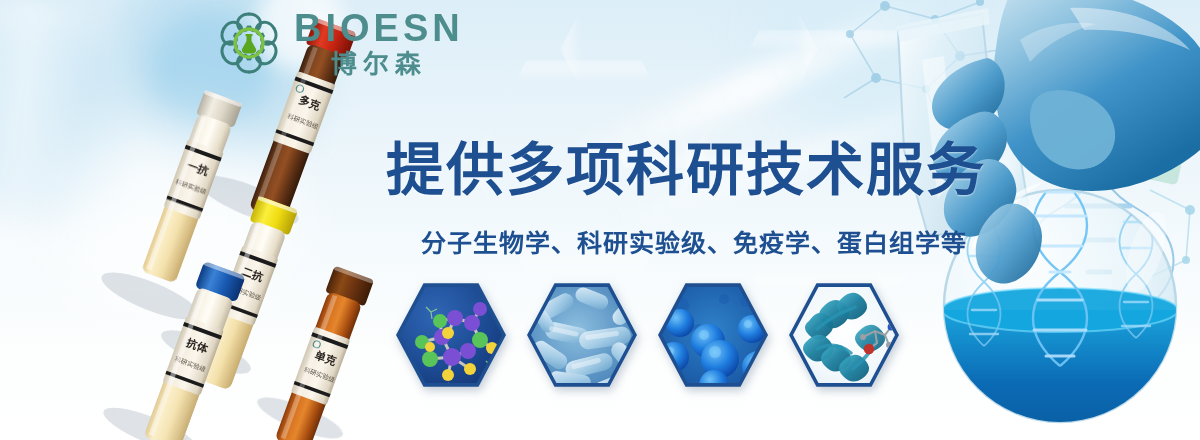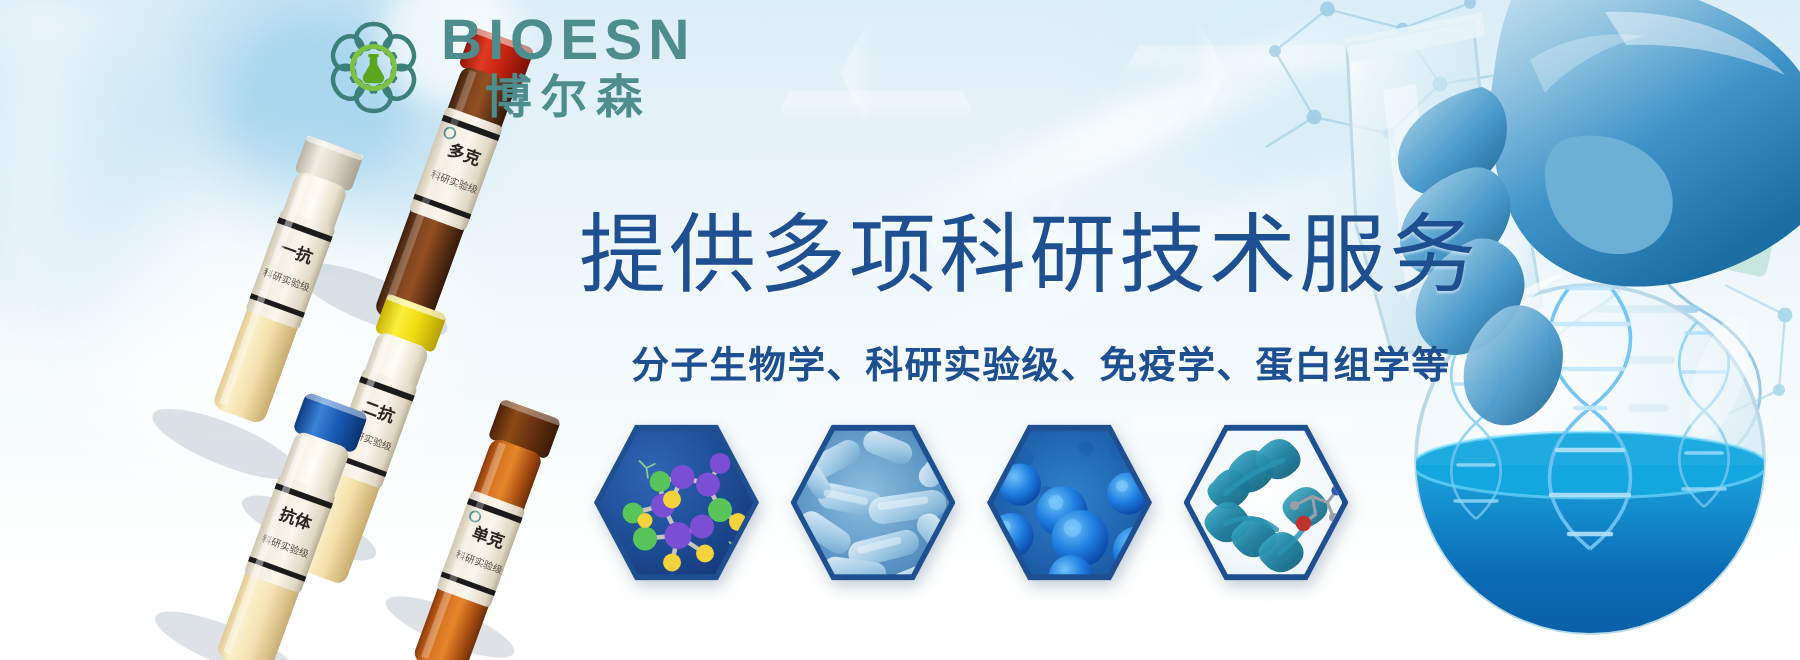--- a/index.html
+++ b/index.html
@@ -61,29 +61,29 @@
     z-index:40;
   }
   .logo-mark{width:70px;height:70px;position:relative;flex:none;}
   .logo-type{display:flex;flex-direction:column;line-height:1;}
   .logo-en{
     font-size:38px;font-weight:bold;letter-spacing:4px;
     color:#4e8d8d;
     font-family:"Liberation Sans","DejaVu Sans",sans-serif;
   }
   .logo-cn{
-    font-size:31px;font-weight:bold;letter-spacing:6px;
+    font-size:26px;font-weight:bold;letter-spacing:6px;
     color:#4e8d8d;margin-top:4px;text-align:center;
     font-family:"DejaVu Sans","Liberation Sans",sans-serif;
   }
 
   
   .headline{
     position:absolute;left:386px;top:123px;
-    font-size:58px;font-weight:normal;letter-spacing:2px;
+    font-size:58px;font-weight:bold;letter-spacing:2px;
     color:#1d4f91;
     font-family:"DejaVu Sans","Liberation Sans",sans-serif;
     white-space:nowrap;z-index:30;
     text-shadow:0 1px 2px rgba(255,255,255,.6);
   }
   .subline{
     position:absolute;left:421px;top:223px;
     font-size:25px;font-weight:bold;letter-spacing:1px;
     color:#1d4f91;
     font-family:"DejaVu Sans","Liberation Sans",sans-serif;

